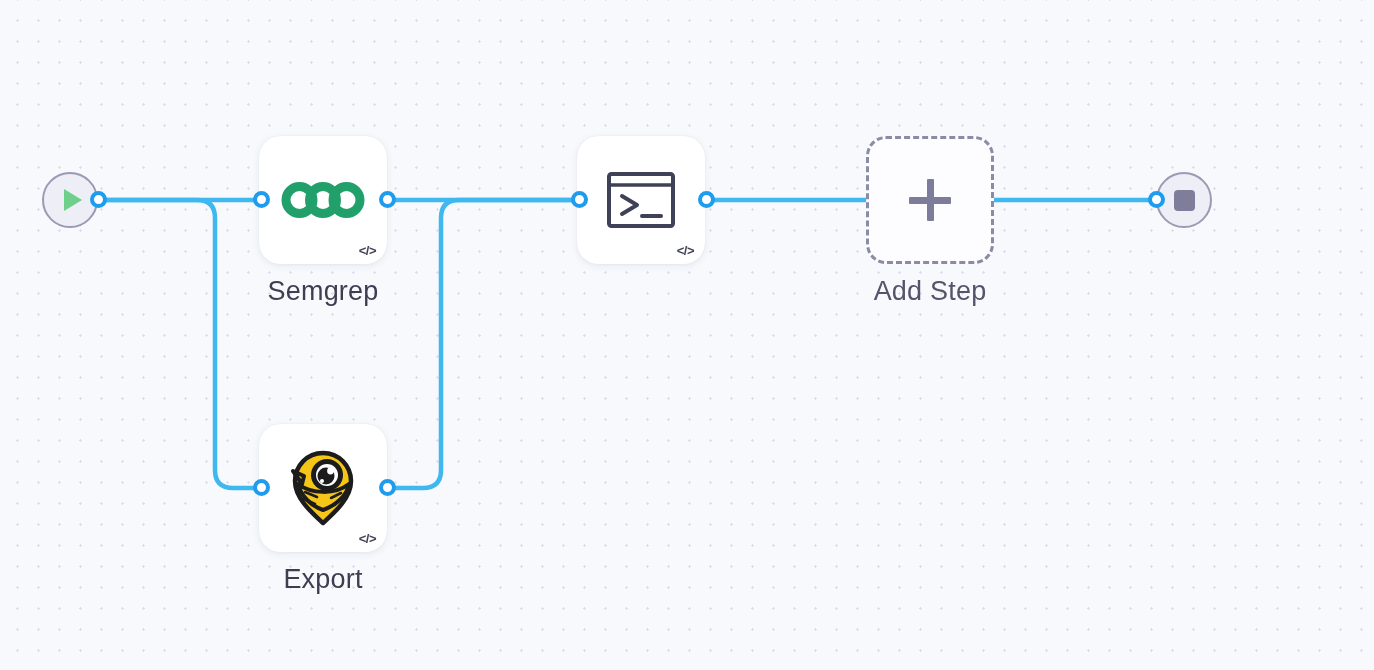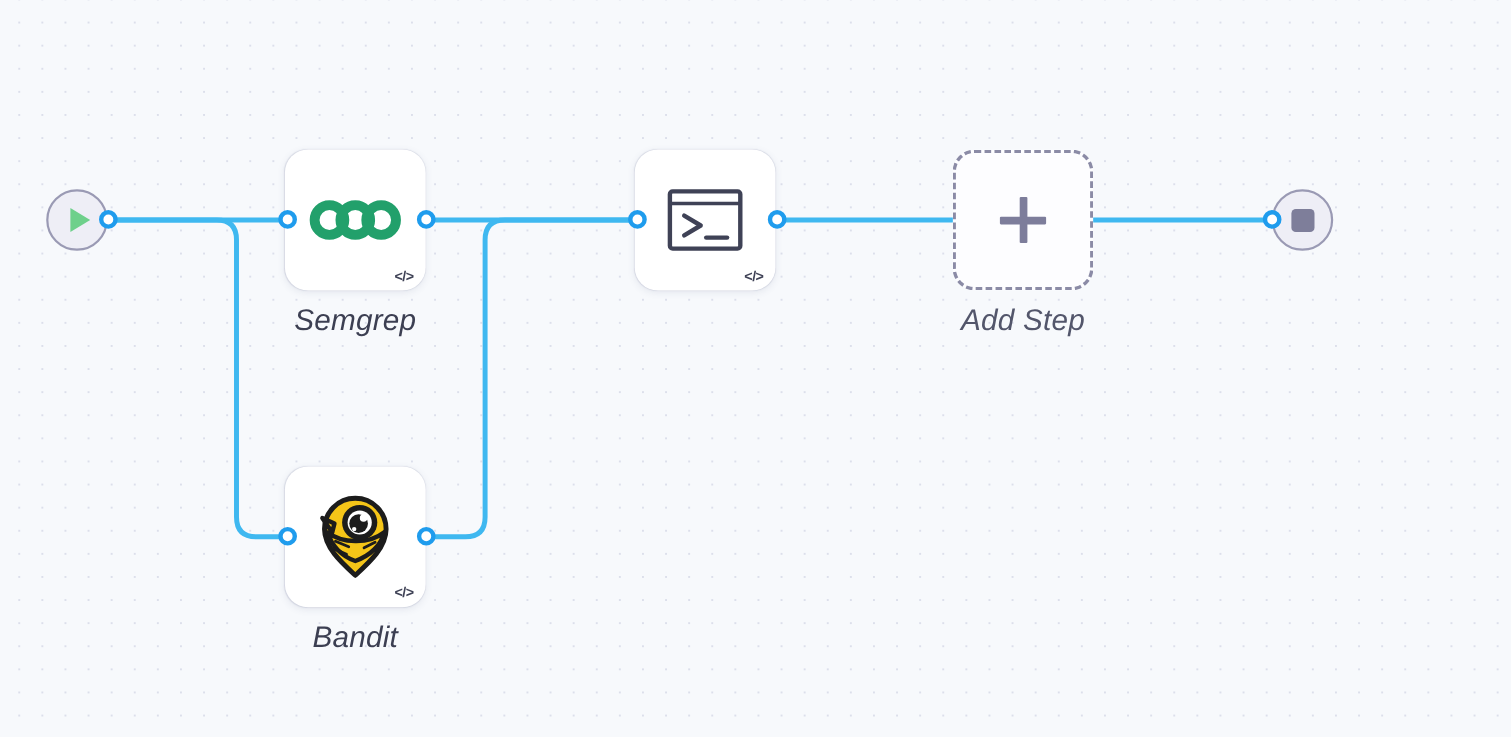--- a/index.html
+++ b/index.html
@@ -104,21 +104,20 @@
 
   .step-label {
     position: absolute;
     left: 50%;
     transform: translateX(-50%);
     top: 140px;
     white-space: nowrap;
     font-size: 27px;
     color: #3c3f52;
     letter-spacing: 0.2px;
-    font-style: italic;
   }
   .step-label.muted { color: #53566b; }
 
   
   .port {
     position: absolute;
     width: 17px;
     height: 17px;
     border-radius: 50%;
     background: #ffffff;
@@ -187,21 +186,21 @@
         </g>
 
         <circle cx="36" cy="25" r="16" fill="#1c1c1c"></circle>
         <circle cx="36" cy="25" r="11" fill="#ffffff"></circle>
         <circle cx="35" cy="26" r="8.5" fill="#1c1c1c"></circle>
         <circle cx="39.5" cy="21" r="3.4" fill="#ffffff"></circle>
         <circle cx="31" cy="31" r="2" fill="#ffffff"></circle>
       </svg>
       <span class="code-badge">&lt;/&gt;</span>
     </div>
-    <div class="step-label">Bandit</div>
+    <div class="step-label">Export</div>
   </div>
   <div class="port" style="left:253px; top:479px;"></div>
   <div class="port" style="left:379px; top:479px;"></div>
 
   <div class="step" style="left:577px; top:136px;">
     <div class="card">
       <svg width="70" height="58" viewBox="0 0 70 58">
         <rect x="3" y="3" width="64" height="52" rx="2.5" fill="#ffffff" stroke="#3f4256" stroke-width="4"></rect>
         <line x1="3" y1="14" x2="67" y2="14" stroke="#3f4256" stroke-width="3.4"></line>
         <polyline points="16,25 31,34 16,43" fill="none" stroke="#3f4256" stroke-width="4" stroke-linecap="round" stroke-linejoin="round"></polyline>

